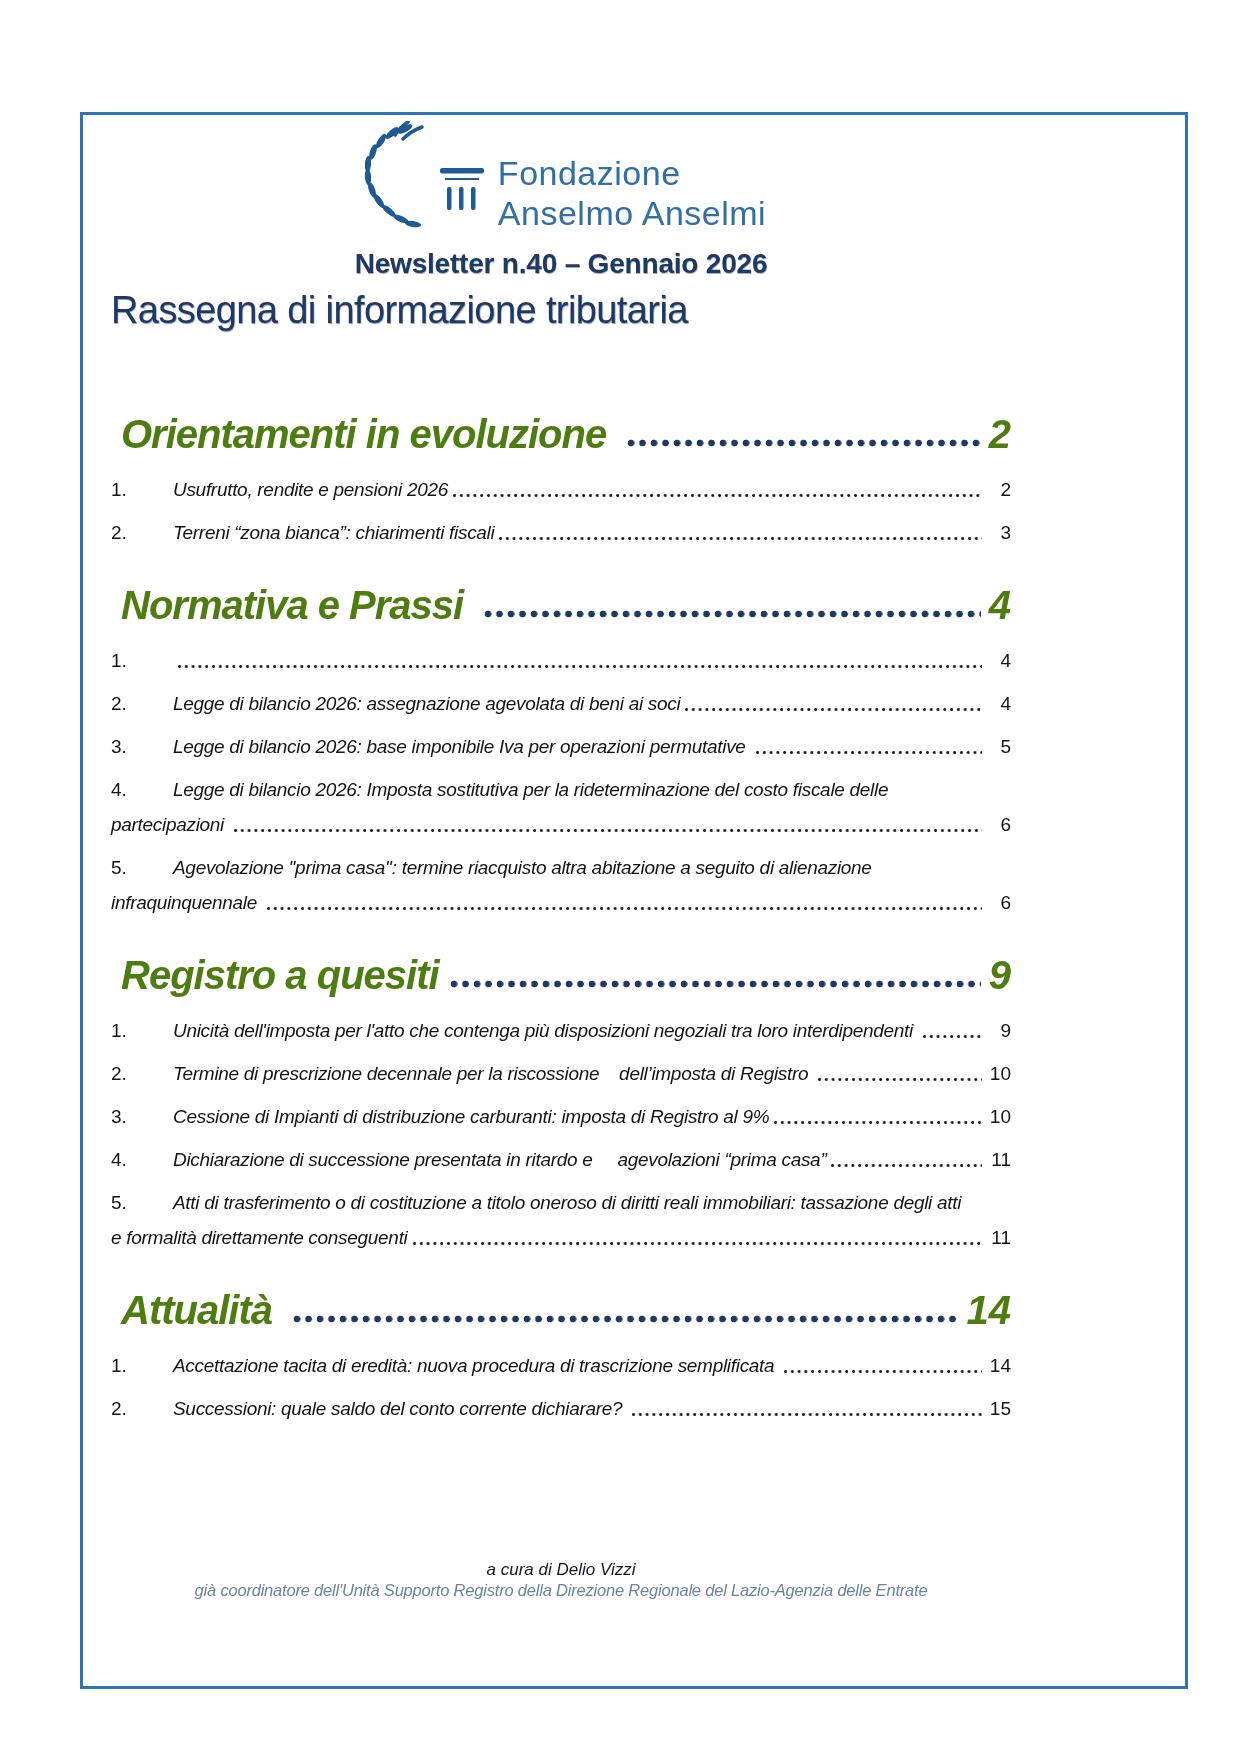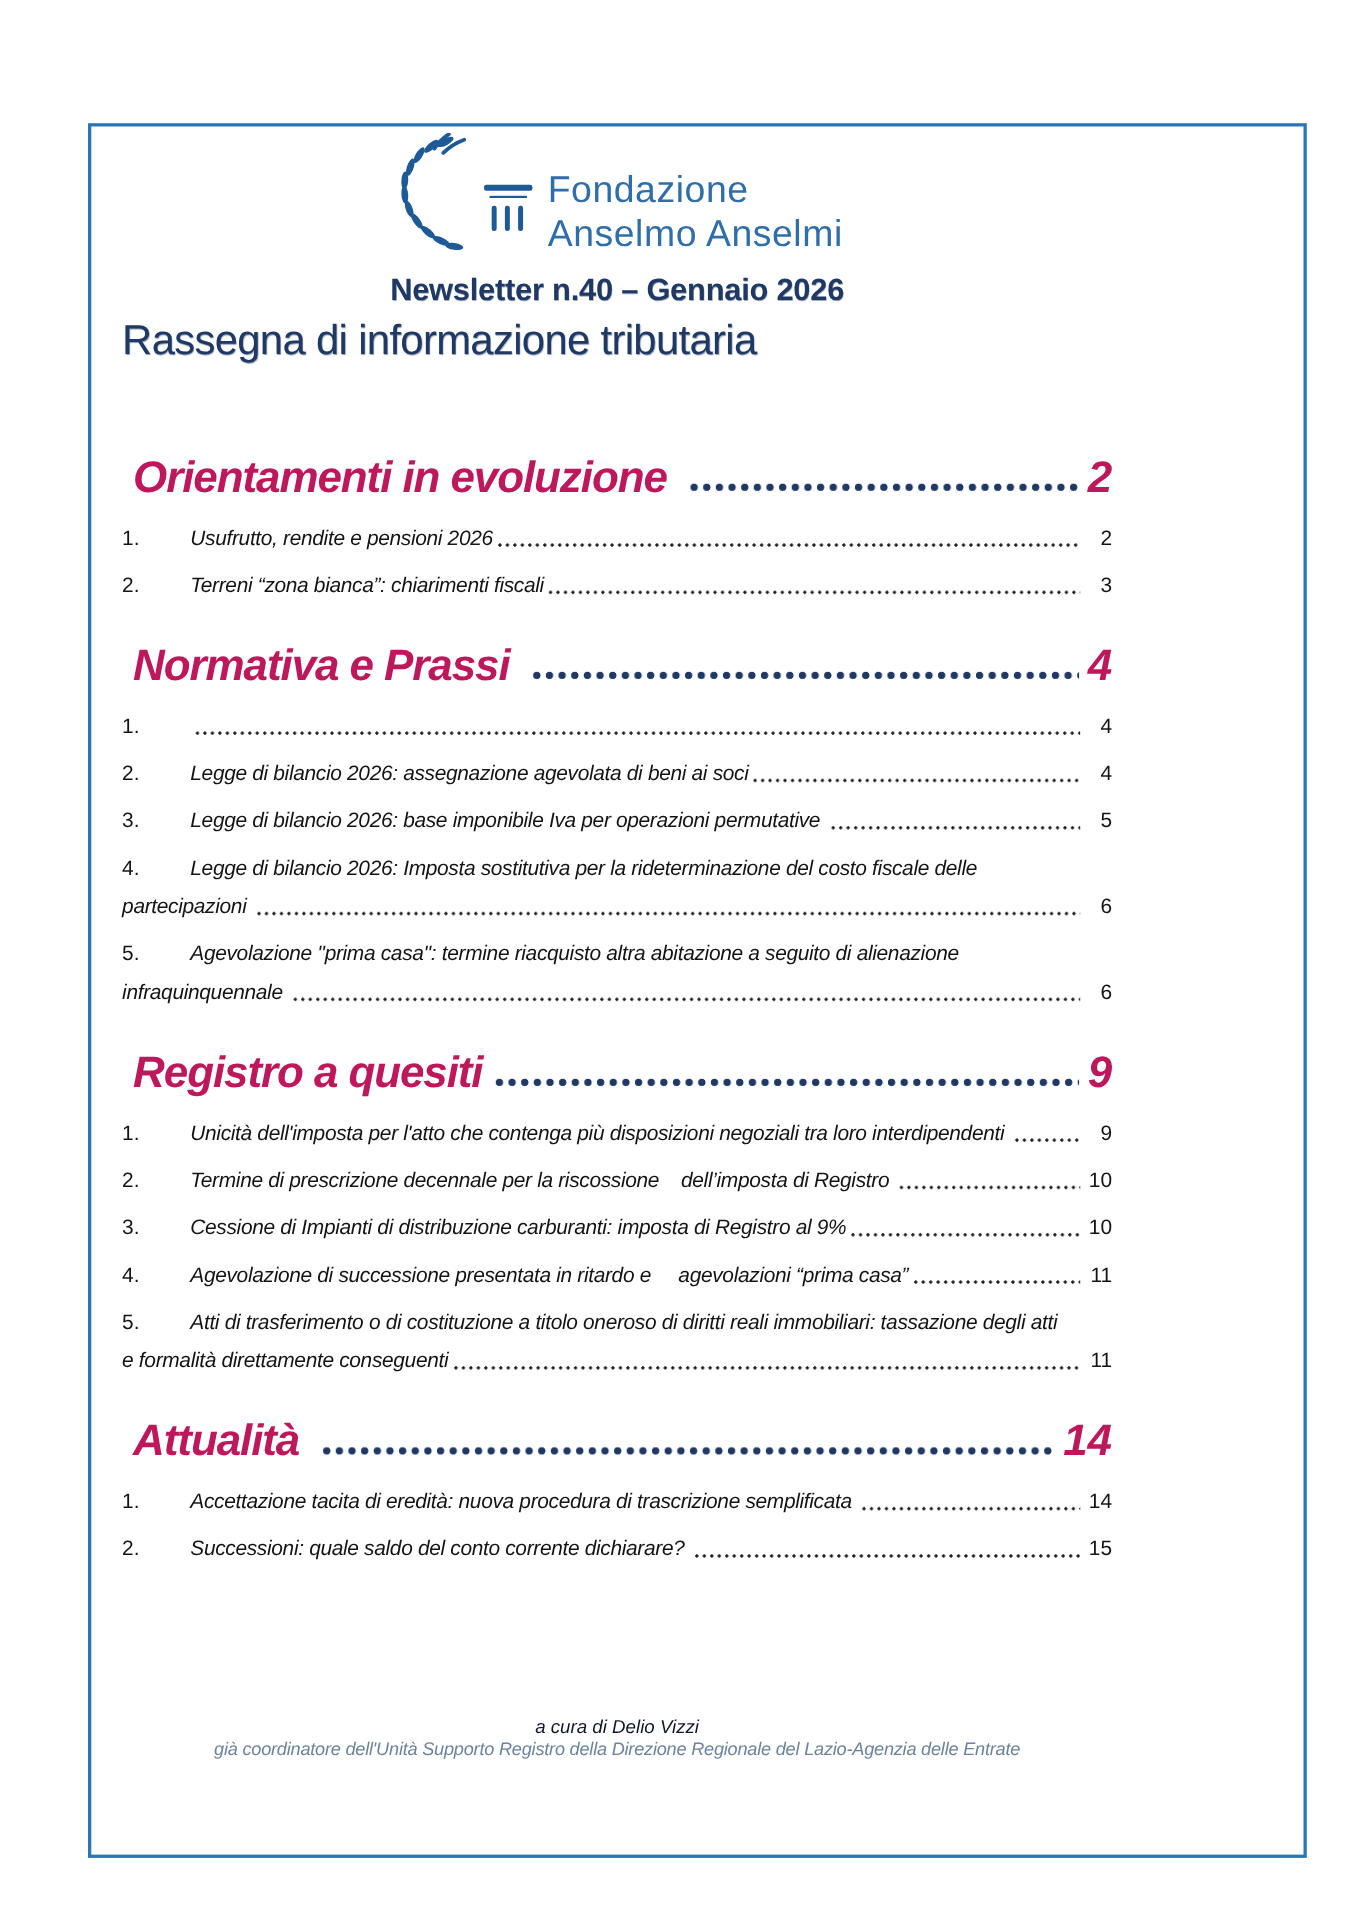--- a/index.html
+++ b/index.html
@@ -25,21 +25,21 @@
   }
   .doc-title{
     color:#1f3864;font-weight:normal;font-size:38px;
     margin-top:6px;line-height:46px;letter-spacing:-0.6px;
     text-shadow:0.6px 0.6px 1px rgba(23,54,93,0.5);
   }
 
   
   .toc{margin-top:78px;}
   .toc-heading{
-    display:flex;align-items:flex-end;color:#be185d;font-style:italic;font-weight:bold;
+    display:flex;align-items:flex-end;color:#4d7c0f;font-style:italic;font-weight:bold;
     font-size:40px;padding-left:10px;margin:36px 0 20px 0;
   }
   .toc-section:first-child .toc-heading{margin-top:0;}
   .h-txt{line-height:46px;letter-spacing:-1px;white-space:pre;flex:0 0 auto;}
   .h-leader{
     flex:1 1 0;min-width:0;height:10px;margin:0 8px 9px 10px;
     background-image:radial-gradient(circle at 5px 5px, #1f3864 3.1px, transparent 3.7px);
     background-size:11.5px 10px;background-repeat:repeat-x;background-position:left bottom;
   }
   .h-pg{line-height:46px;flex:0 0 auto;}
@@ -194,21 +194,21 @@
         <span class="pg">10</span>
       </div>
       <div class="toc-item">
         <span class="num">3.</span>
         <span class="txt">Cessione di Impianti di distribuzione carburanti: imposta di Registro al 9%</span>
         <span class="leader"></span>
         <span class="pg">10</span>
       </div>
       <div class="toc-item">
         <span class="num">4.</span>
-        <span class="txt">Agevolazione di successione presentata in ritardo e     agevolazioni “prima casa”</span>
+        <span class="txt">Dichiarazione di successione presentata in ritardo e     agevolazioni “prima casa”</span>
         <span class="leader"></span>
         <span class="pg">11</span>
       </div>
       <div class="toc-item-multi">
         <div class="line1">
           <span class="num">5.</span>
           <span class="txt">Atti di trasferimento o di costituzione a titolo oneroso di diritti reali immobiliari: tassazione degli atti</span>
         </div>
         <div class="line2">
           <span class="txt">e formalità direttamente conseguenti</span>

